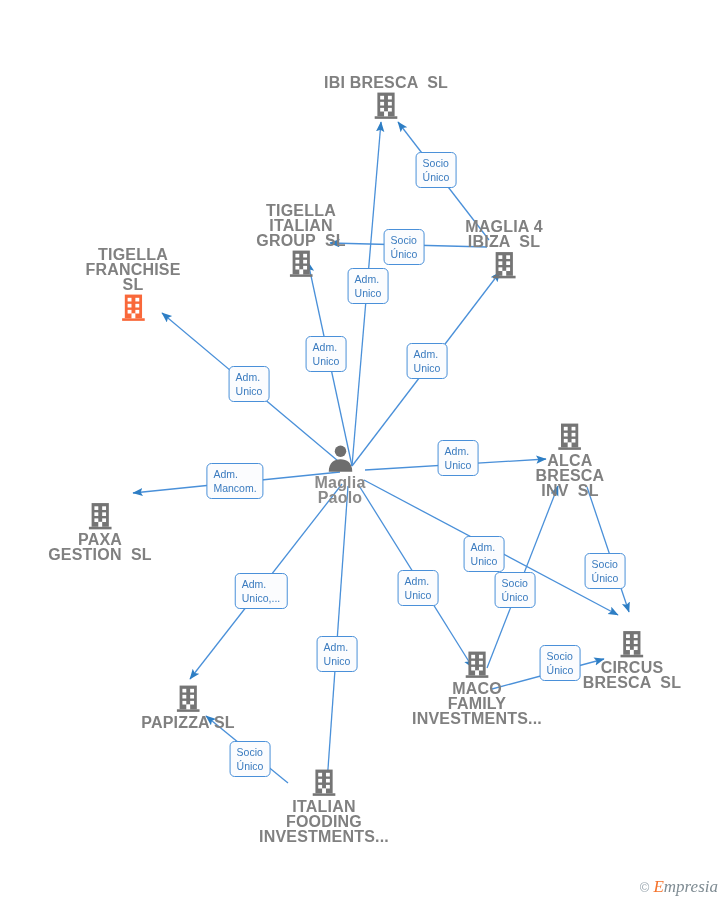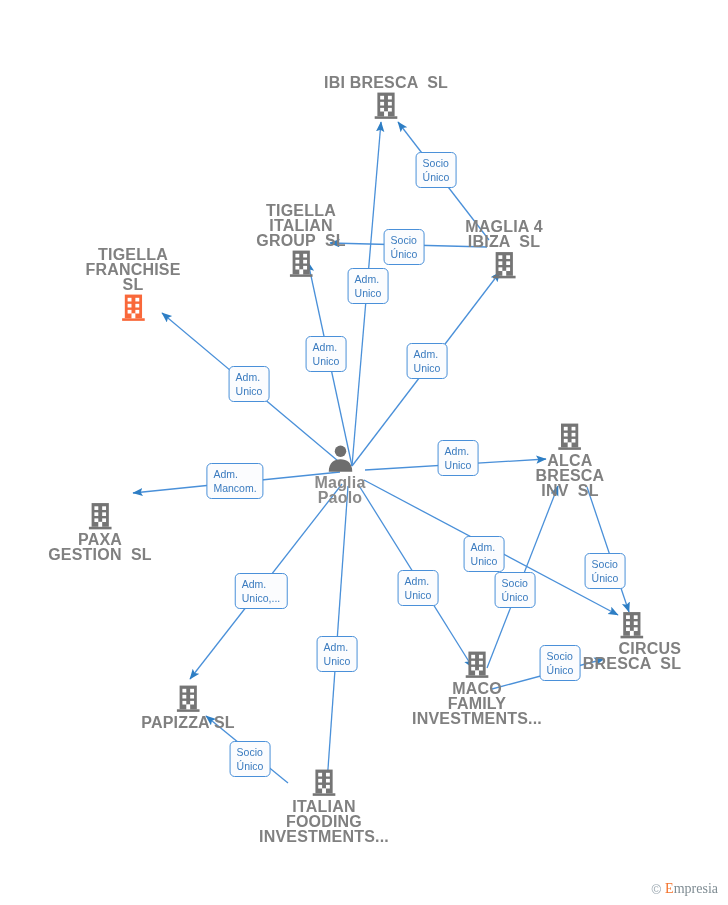--- a/index.html
+++ b/index.html
@@ -25,21 +25,21 @@
     padding:3px 6px;text-align:left;white-space:pre;
     box-sizing:border-box;
   }
   #watermark{
     position:absolute;right:10px;bottom:8px;
     display:flex;align-items:center;gap:4px;
     font-size:15px;
   }
   #watermark .cmark{color:#9aa7b0;font-size:13px;}
   #watermark .wname{
-    font-family:"Liberation Serif", serif;font-size:14px;
+    font-family:"Liberation Serif", serif;font-style:italic;font-size:17px;
   }
   #watermark .wname .e{color:#f4722b;}
   #watermark .wname .rest{color:#7f8c93;}
 </style>
 </head>
 <body>
 
 <svg id="canvas" viewBox="0 0 728 905" xmlns="http://www.w3.org/2000/svg">
   <defs>
     <marker id="arw" markerWidth="9" markerHeight="9" refX="7.5" refY="3.2" orient="auto" markerUnits="strokeWidth">
@@ -164,21 +164,21 @@
           <rect x="13.8" y="9.6" width="3.6" height="3.4" fill="#fff"></rect>
           <rect x="6.6" y="15.2" width="3.6" height="3.4" fill="#fff"></rect>
           <rect x="13.8" y="15.2" width="3.6" height="3.4" fill="#fff"></rect>
           <rect x="10.2" y="18.4" width="3.6" height="4.6" fill="#fff"></rect>
         </svg>
       </div>
       <div class="lbl lbl-below">ALCA
 BRESCA
 INV  SL</div>
     </div>
-    <div class="node" style="left: 632px; top: 641px; text-align: right;">
+    <div class="node" style="left: 632px; top: 660px;">
       <div>
         <svg class="ico" width="26" height="28" viewBox="0 0 24 26" xmlns="http://www.w3.org/2000/svg">
           <rect x="4" y="1" width="16" height="22" fill="#757575"></rect>
           <rect x="1.5" y="23" width="21" height="2.4" fill="#757575"></rect>
           <rect x="6.6" y="4" width="3.6" height="3.4" fill="#fff"></rect>
           <rect x="13.8" y="4" width="3.6" height="3.4" fill="#fff"></rect>
           <rect x="6.6" y="9.6" width="3.6" height="3.4" fill="#fff"></rect>
           <rect x="13.8" y="9.6" width="3.6" height="3.4" fill="#fff"></rect>
           <rect x="6.6" y="15.2" width="3.6" height="3.4" fill="#fff"></rect>
           <rect x="13.8" y="15.2" width="3.6" height="3.4" fill="#fff"></rect>

